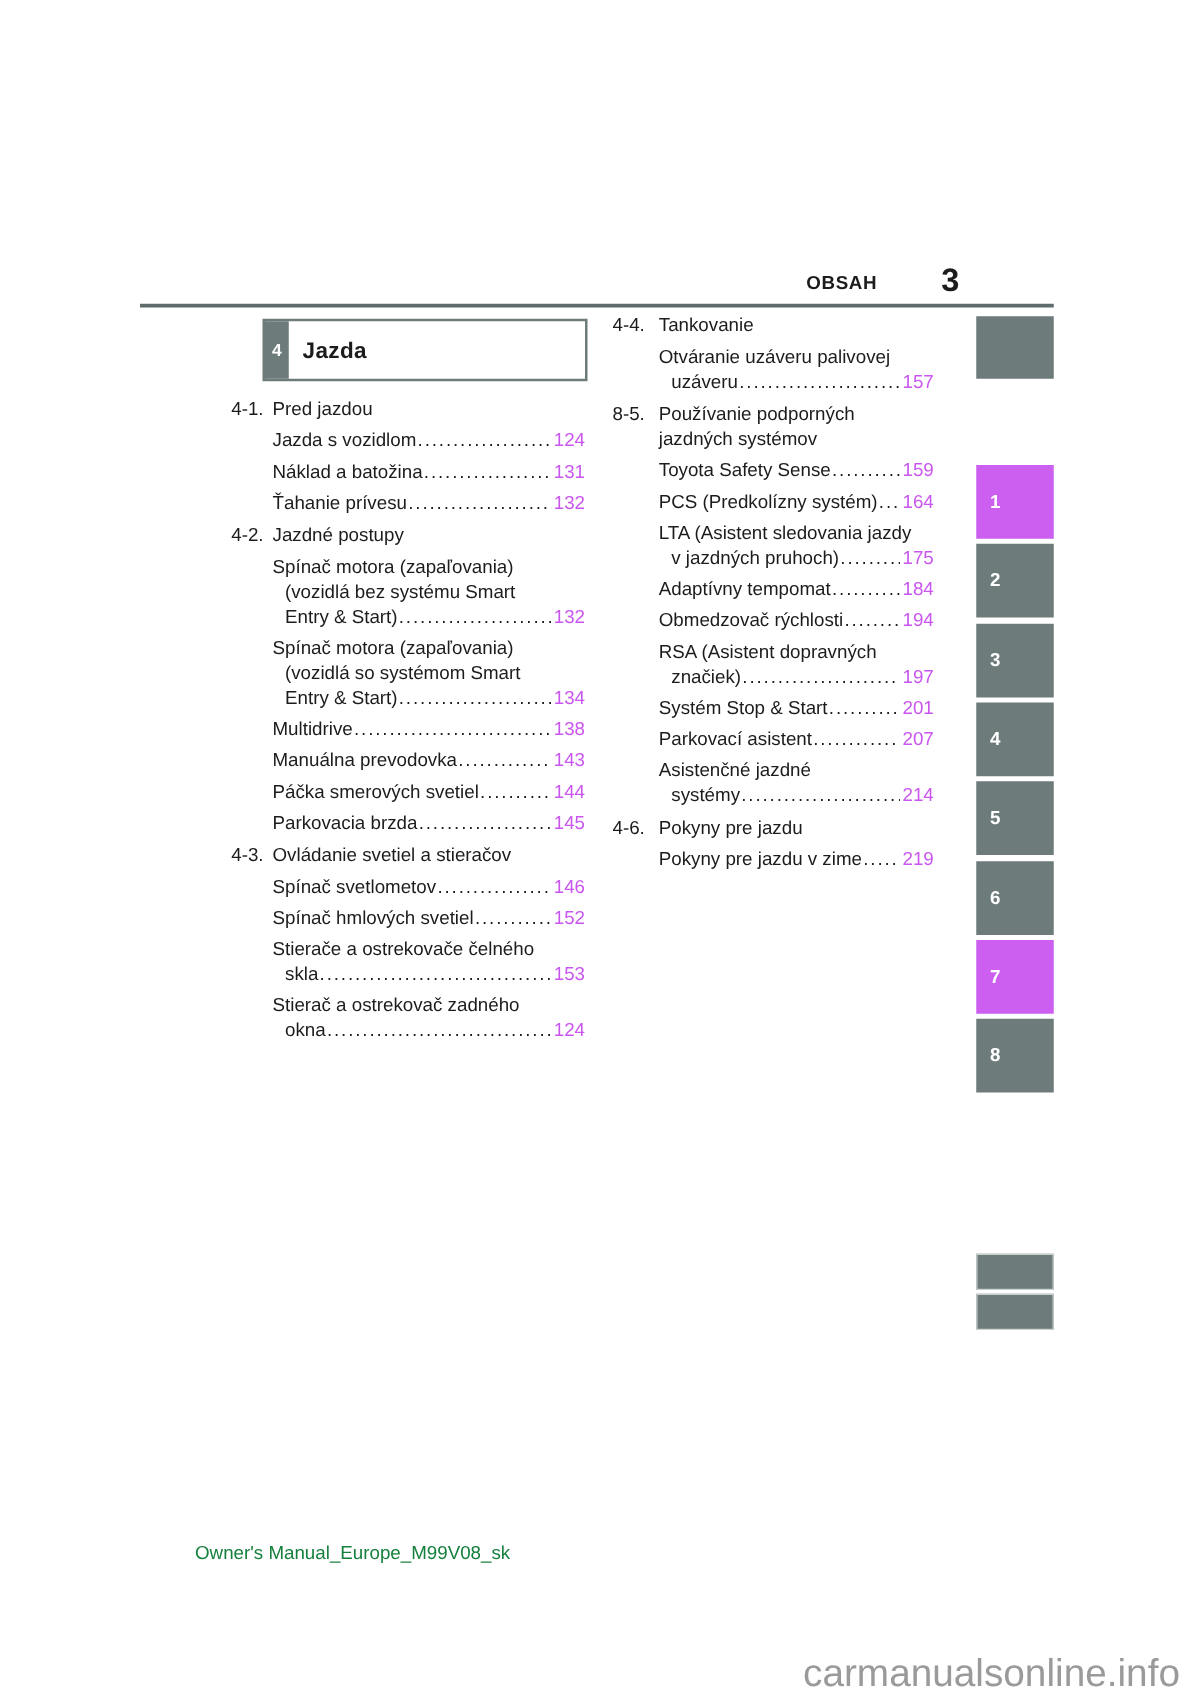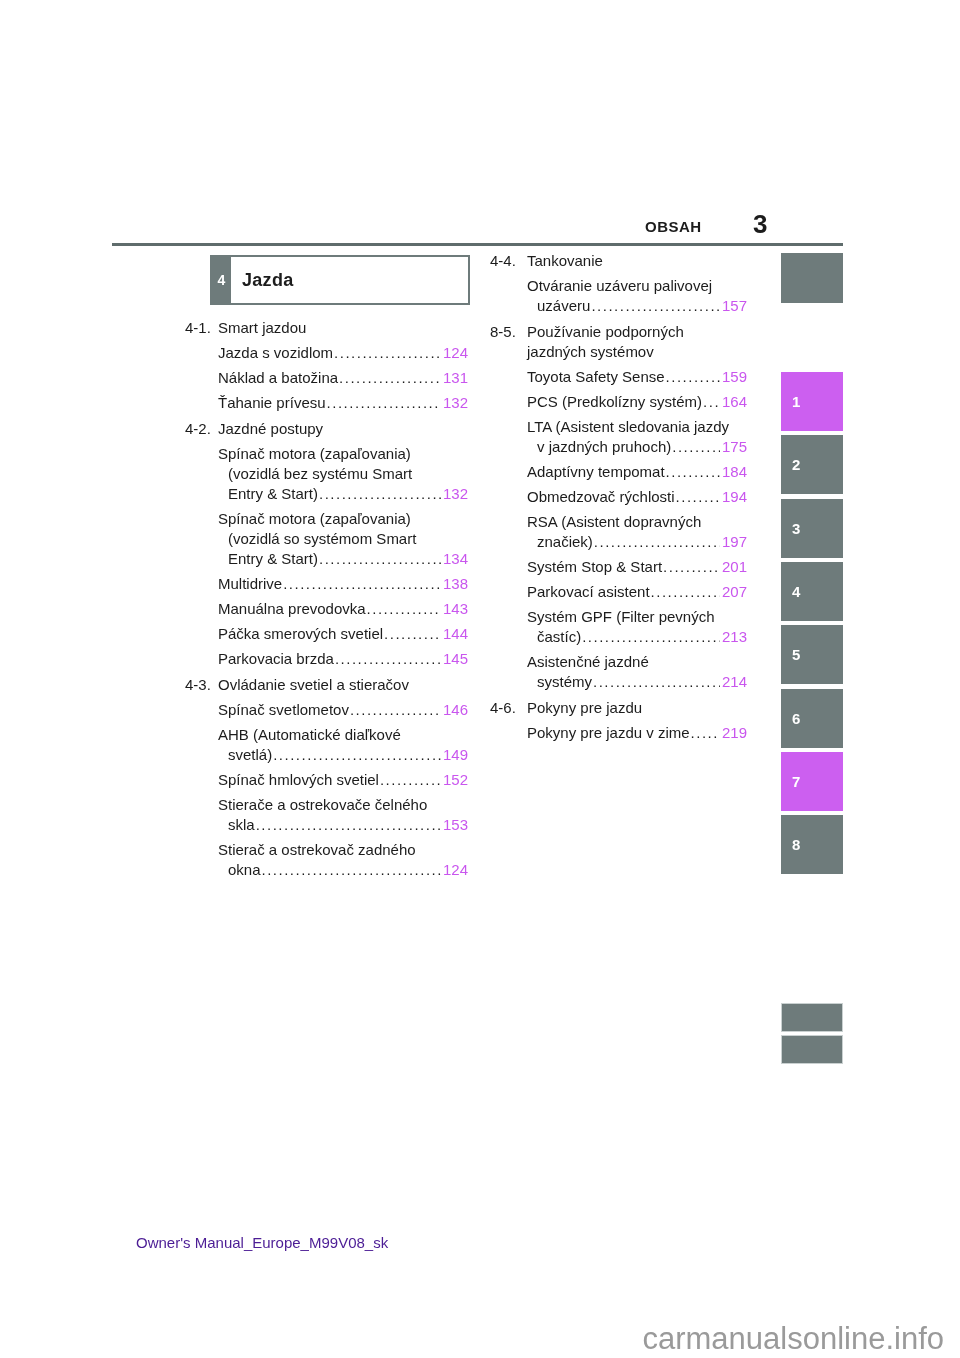--- a/index.html
+++ b/index.html
@@ -98,22 +98,22 @@
     display: flex; align-items: center;
     padding-left: 11px;
   }
   .side-tab.hl { background: var(--tab-hl); }
   .side-box.small { height: 29px; border: 1px solid #c9d0d0; }
   #bottom-blank-1 { top: 1003px; }
   #bottom-blank-2 { top: 1035px; }
 
   
   #footer-doc {
-    position: absolute; left: 136px; top: 1234px;
-    font-size: 15px; color: #4c1d95;
+    position: absolute; left: 156px; top: 1234px;
+    font-size: 15px; color: #15803d;
   }
   #watermark {
     position: absolute; right: 16px; top: 1321px;
     font-size: 31px; color: var(--watermark);
   }
 </style>
 </head>
 <body>
 
 <div class="page">
@@ -124,21 +124,21 @@
 
   <div id="chapter-box">
     <div class="chapter-tab">4</div>
     <div class="chapter-title">Jazda</div>
   </div>
 
   <div id="col-left" class="toc-col">
       <div class="toc-section">
         <div class="sec-head">
           <span class="sec-num">4-1.</span>
-          <div class="sec-title-line">Smart jazdou</div>
+          <div class="sec-title-line">Pred jazdou</div>
         </div>
         <div class="toc-item">
           <div class="item-line last">
             <span class="txt">Jazda s vozidlom</span>
             <span class="leader"></span>
             <span class="pg">124</span>
           </div>
         </div>
         <div class="toc-item">
           <div class="item-line last">
@@ -210,28 +210,20 @@
       <div class="toc-section">
         <div class="sec-head">
           <span class="sec-num">4-3.</span>
           <div class="sec-title-line">Ovládanie svetiel a stieračov</div>
         </div>
         <div class="toc-item">
           <div class="item-line last">
             <span class="txt">Spínač svetlometov</span>
             <span class="leader"></span>
             <span class="pg">146</span>
-          </div>
-        </div>
-        <div class="toc-item">
-          <div class="item-line">AHB (Automatické diaľkové</div>
-          <div class="item-line last wrapped">
-            <span class="txt">svetlá)</span>
-            <span class="leader"></span>
-            <span class="pg">149</span>
           </div>
         </div>
         <div class="toc-item">
           <div class="item-line last">
             <span class="txt">Spínač hmlových svetiel</span>
             <span class="leader"></span>
             <span class="pg">152</span>
           </div>
         </div>
         <div class="toc-item">
@@ -322,28 +314,20 @@
             <span class="txt">Systém Stop &amp; Start</span>
             <span class="leader"></span>
             <span class="pg">201</span>
           </div>
         </div>
         <div class="toc-item">
           <div class="item-line last">
             <span class="txt">Parkovací asistent</span>
             <span class="leader"></span>
             <span class="pg">207</span>
-          </div>
-        </div>
-        <div class="toc-item">
-          <div class="item-line">Systém GPF (Filter pevných</div>
-          <div class="item-line last wrapped">
-            <span class="txt">častíc)</span>
-            <span class="leader"></span>
-            <span class="pg">213</span>
           </div>
         </div>
         <div class="toc-item">
           <div class="item-line">Asistenčné jazdné</div>
           <div class="item-line last wrapped">
             <span class="txt">systémy</span>
             <span class="leader"></span>
             <span class="pg">214</span>
           </div>
         </div>

